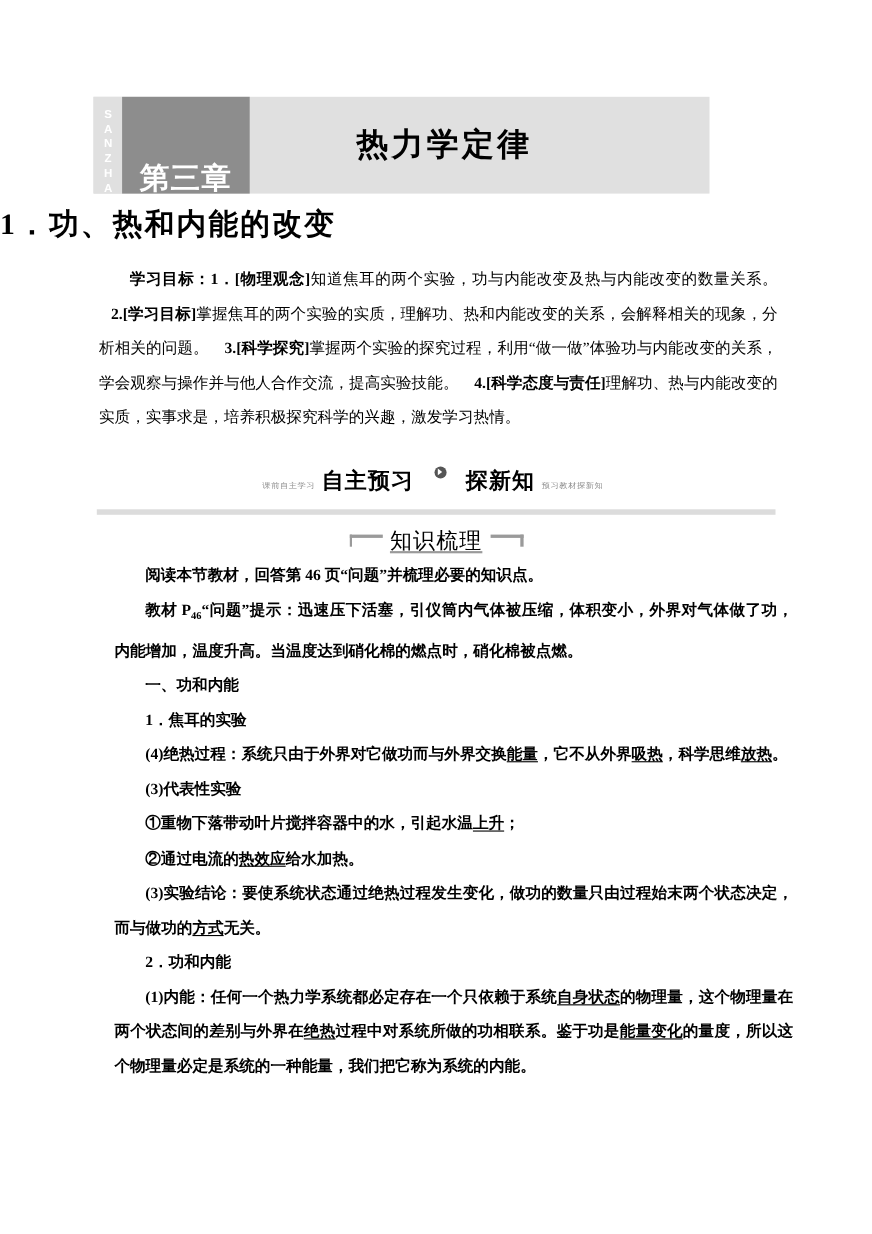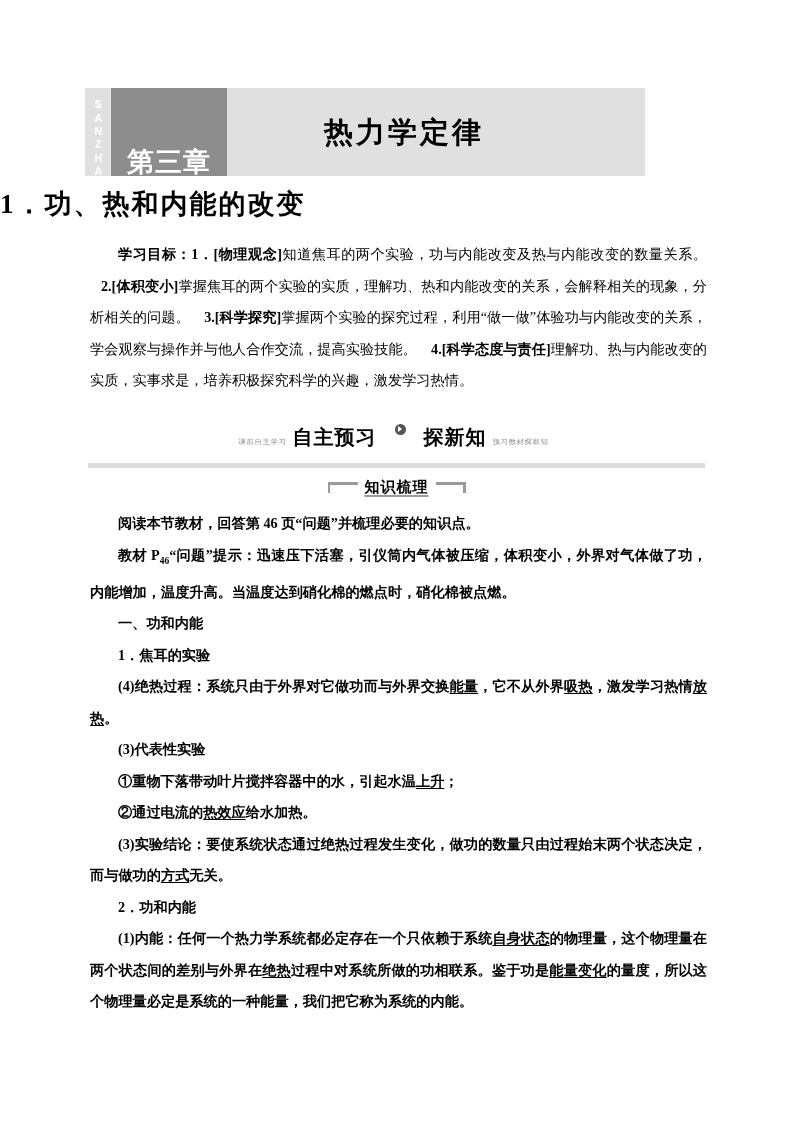--- a/index.html
+++ b/index.html
@@ -199,34 +199,34 @@
     background: #9a9a9a;
   }
   .kh-bracket-right::after {
     content: "";
     position: absolute;
     right: 0; top: 0; bottom: 0;
     width: 2.5px;
     background: #9a9a9a;
   }
   .know-head-label {
-    font-size: 15px;
-    font-weight: 700;
+    font-size: 20px;
+    font-weight: 400;
     letter-spacing: 1px;
     font-family: "Liberation Sans", "DejaVu Sans", sans-serif;
     text-decoration: underline;
     text-decoration-color: #9a9a9a;
     text-underline-offset: 3px;
     text-decoration-thickness: 2px;
   }
 
   
   .body-content {
     position: absolute;
-    left: 90px;
+    left: 104px;
     top: 508px;
     width: 617px;
     font-size: 14.2px;
     line-height: 31.5px;
   }
   .p {
     text-indent: 28px;
     text-align: justify;
     text-justify: inter-ideograph;
     margin: 0;
@@ -255,21 +255,21 @@
     </div>
     <div class="chapter-title-area">
       <span class="chapter-title">热力学定律</span>
     </div>
   </div>
 
   <div class="lesson-title">1．功、热和内能的改变</div>
 
   <div class="objectives">
     <b>学习目标：</b><b>1．</b><span class="tag">[物理观念]</span><span>知道焦耳的两个实验，功与内能改变及热与内能改变的数量关系。</span>
-    &nbsp;&nbsp;&nbsp;<b>2.</b><span class="tag">[体积变小]</span><span>掌握焦耳的两个实验的实质，理解功、热和内能改变的关系，会解释相关的现象，分析相关的问题。</span>
+    &nbsp;&nbsp;&nbsp;<b>2.</b><span class="tag">[学习目标]</span><span>掌握焦耳的两个实验的实质，理解功、热和内能改变的关系，会解释相关的现象，分析相关的问题。</span>
     &nbsp;&nbsp;&nbsp;<b>3.</b><span class="tag">[科学探究]</span><span>掌握两个实验的探究过程，利用“做一做”体验功与内能改变的关系，学会观察与操作并与他人合作交流，提高实验技能。</span>
     &nbsp;&nbsp;&nbsp;<b>4.</b><span class="tag">[科学态度与责任]</span><span>理解功、热与内能改变的实质，实事求是，培养积极探究科学的兴趣，激发学习热情。</span>
   </div>
 
   <div class="section-banner">
     <div class="section-banner-inner">
       <span class="deco-text">课前自主学习</span>
       <span class="section-banner-main">
         <span>自主预习</span>
         <span class="dot-icon"></span>
@@ -289,21 +289,21 @@
   <div class="body-content">
 
     <p class="p p-bold">阅读本节教材，回答第 46 页“问题”并梳理必要的知识点。</p>
 
     <p class="p p-bold"><span>教材 P</span><sub>46</sub><span>“问题”提示：迅速压下活塞，引仪筒内气体被压缩，体积变小，外界对气体做了功，内能增加，温度升高。当温度达到硝化棉的燃点时，硝化棉被点燃。</span></p>
 
     <p class="heading-cn">一、功和内能</p>
 
     <p class="heading-cn">1．焦耳的实验</p>
 
-    <p class="p p-bold"><span>(4)绝热过程：系统只由于外界对它做功而与外界交换</span><span class="u">能量</span><span>，它不从外界</span><span class="u">吸热</span><span>，激发学习热情</span><span class="u">放热</span><span>。</span></p>
+    <p class="p p-bold"><span>(4)绝热过程：系统只由于外界对它做功而与外界交换</span><span class="u">能量</span><span>，它不从外界</span><span class="u">吸热</span><span>，科学思维</span><span class="u">放热</span><span>。</span></p>
 
     <p class="p p-bold">(3)代表性实验</p>
 
     <p class="p p-bold"><span>①重物下落带动叶片搅拌容器中的水，引起水温</span><span class="u">上升</span><span>；</span></p>
 
     <p class="p p-bold"><span>②通过电流的</span><span class="u">热效应</span><span>给水加热。</span></p>
 
     <p class="p p-bold"><span>(3)实验结论：要使系统状态通过绝热过程发生变化，做功的数量只由过程始末两个状态决定，而与做功的</span><span class="u">方式</span><span>无关。</span></p>
 
     <p class="heading-cn">2．功和内能</p>

